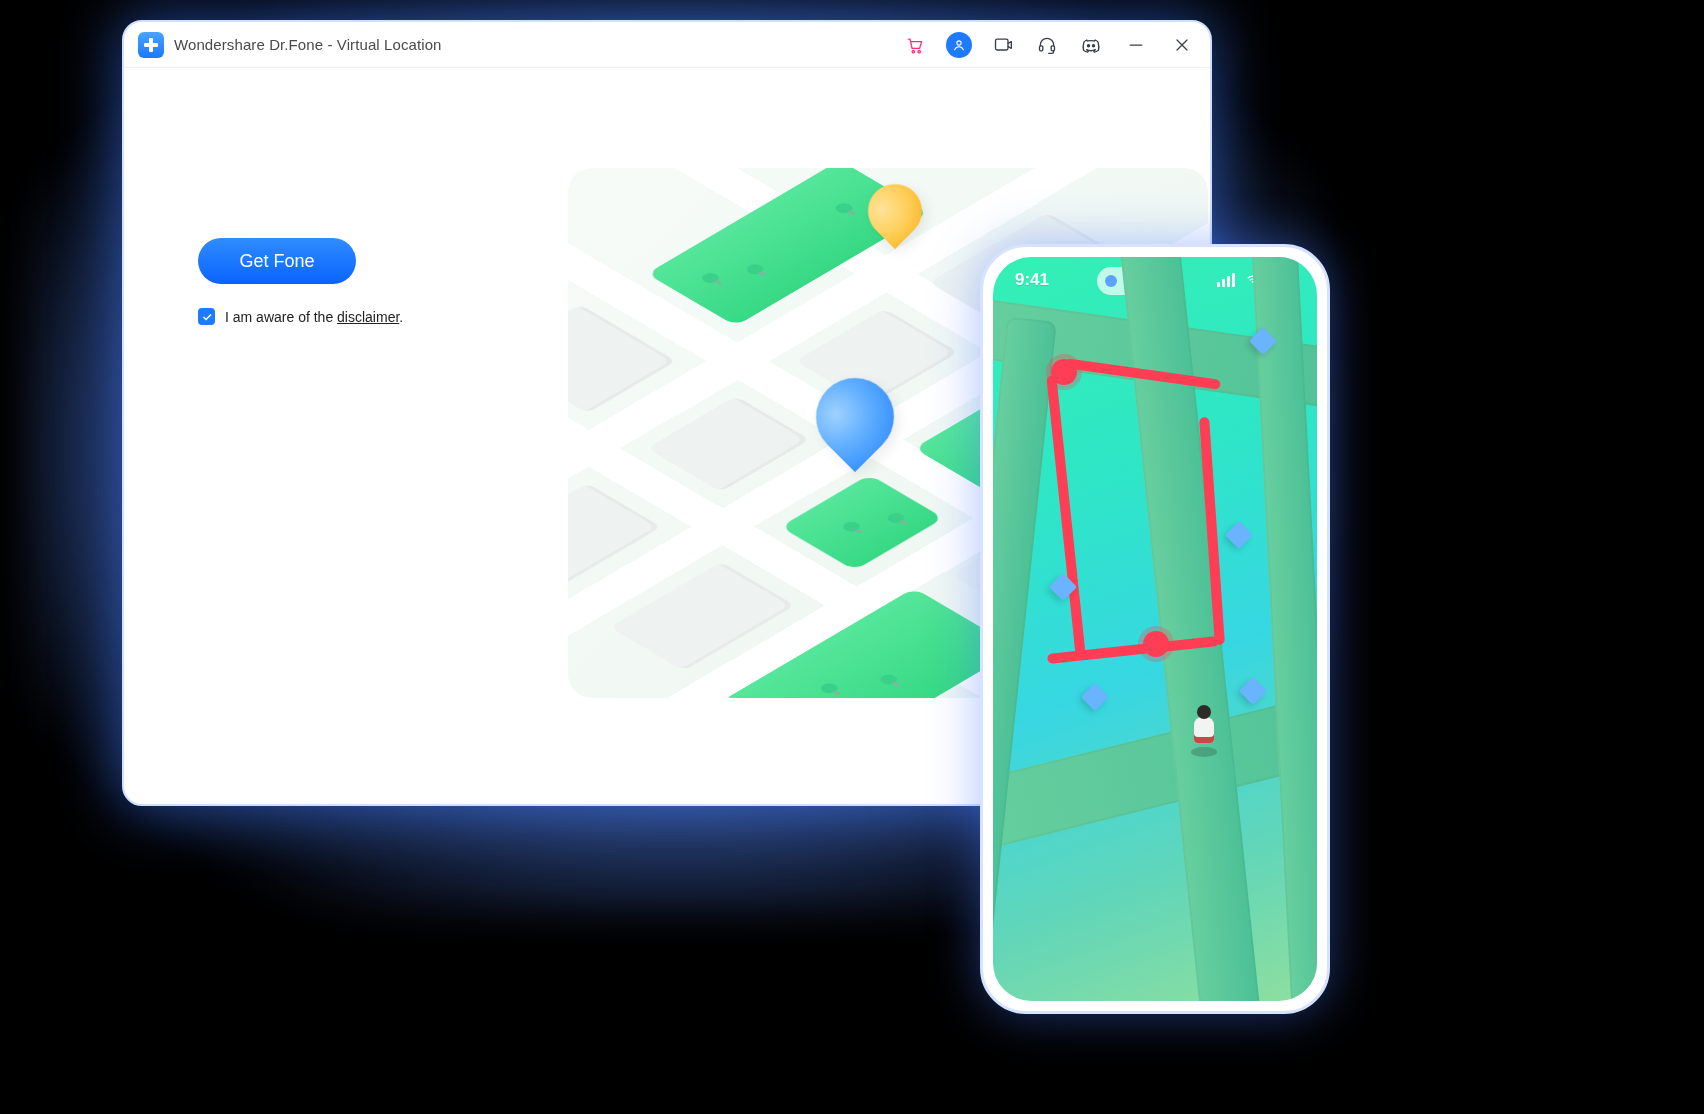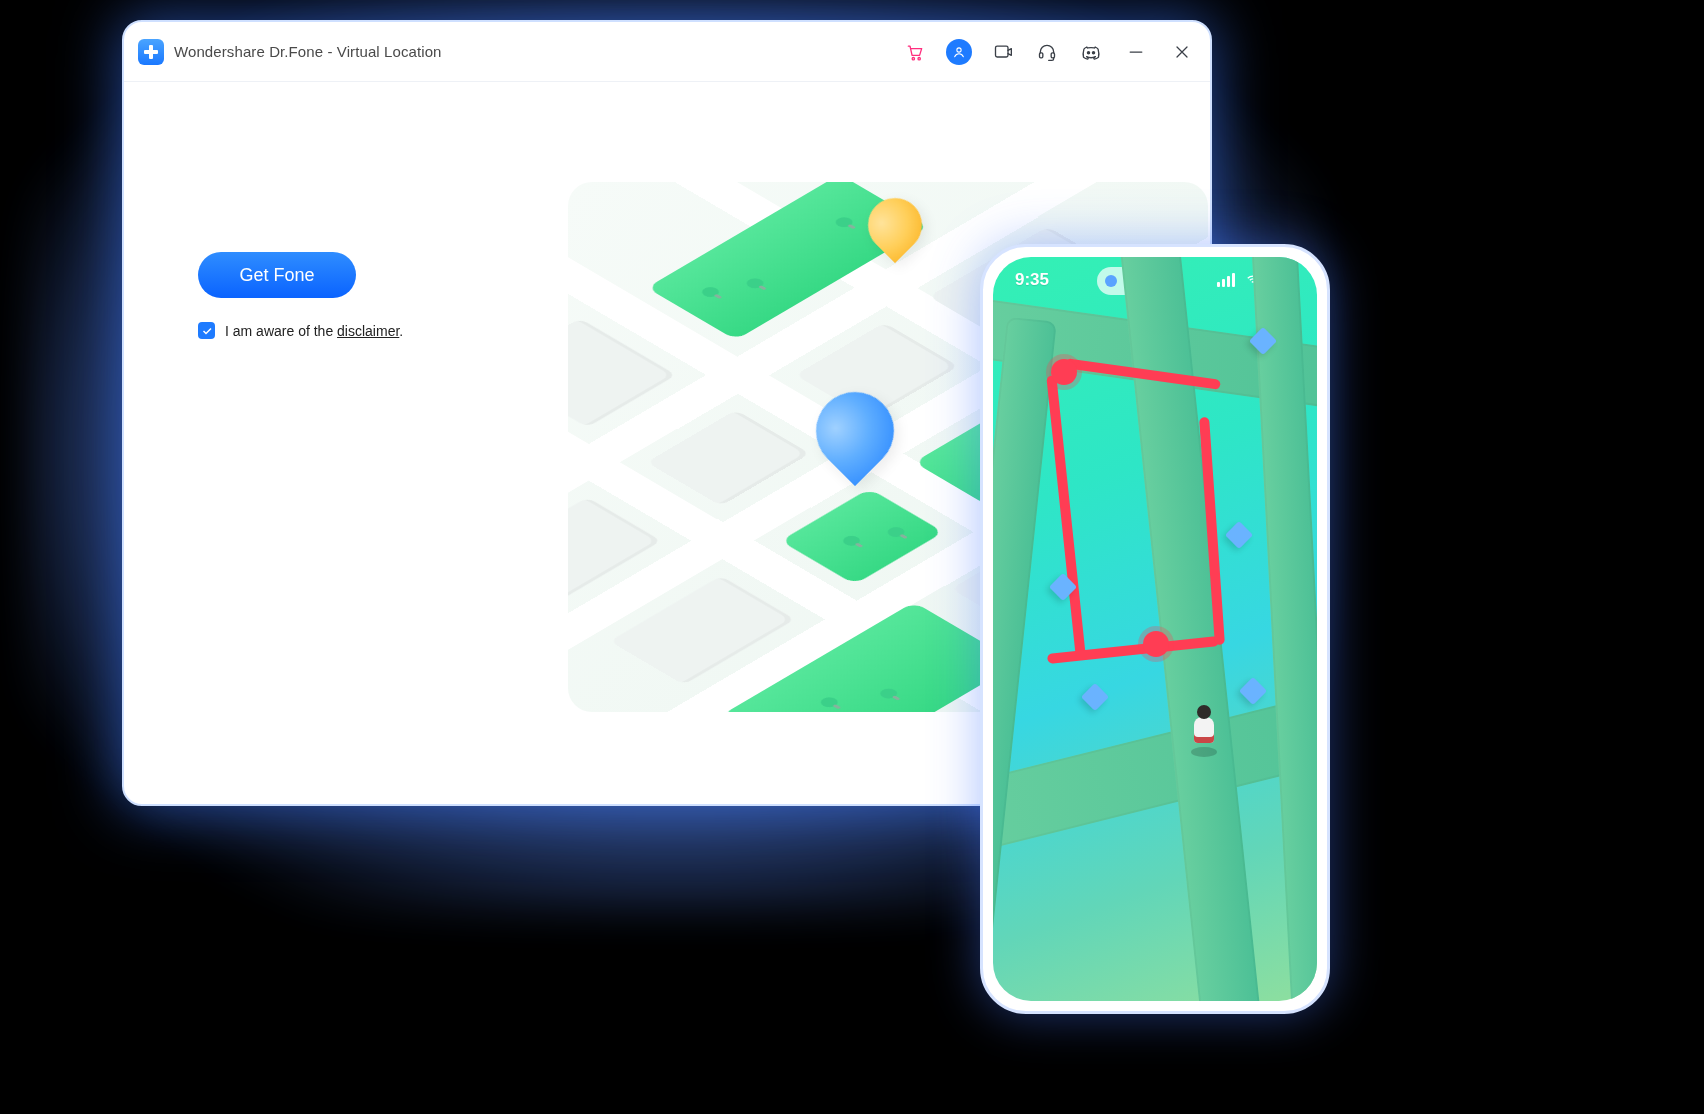--- a/index.html
+++ b/index.html
@@ -36,21 +36,21 @@
     position:absolute;
     left:122px; top:20px;
     width:1090px; height:786px;
     background:#fff;
     border:2px solid var(--win-border);
     border-radius:20px;
     box-shadow:0 0 60px 4px rgba(60,120,255,.55);
     overflow:hidden;
   }
   .titlebar{
-    height:60px;
+    height:46px;
     border-bottom:1px solid #eef1f6;
     display:flex;
     align-items:center;
     padding:0 14px 0 14px;
     gap:10px;
   }
   .app-logo{
     width:26px;height:26px;border-radius:6px;
     background:linear-gradient(180deg,#4aa4ff 0%,#1a78ff 100%);
     position:relative;
@@ -321,21 +321,21 @@
         <div class="pin blue" style="left:248px;top:210px"></div>
       </div>
     </div>
   </div>
 </div>
 
 <div class="phone">
   <div class="phone-screen">
 
     <div class="statusbar">
-      <span>9:35</span>
+      <span>9:41</span>
       <div class="status-icons">
         <svg width="20" height="14" viewBox="0 0 20 14">
             <rect x="0" y="9" width="3" height="5" rx="1" fill="#fff"></rect>
             <rect x="5" y="6" width="3" height="8" rx="1" fill="#fff"></rect>
             <rect x="10" y="3" width="3" height="11" rx="1" fill="#fff"></rect>
             <rect x="15" y="0" width="3" height="14" rx="1" fill="#fff"></rect>
           </svg>
         <svg width="20" height="14" viewBox="0 0 24 24" fill="none" stroke="#fff" stroke-width="2.2">
             <path d="M3 9c5-5 13-5 18 0"></path>
             <path d="M6.5 12.5c3-3 8-3 11 0"></path>

